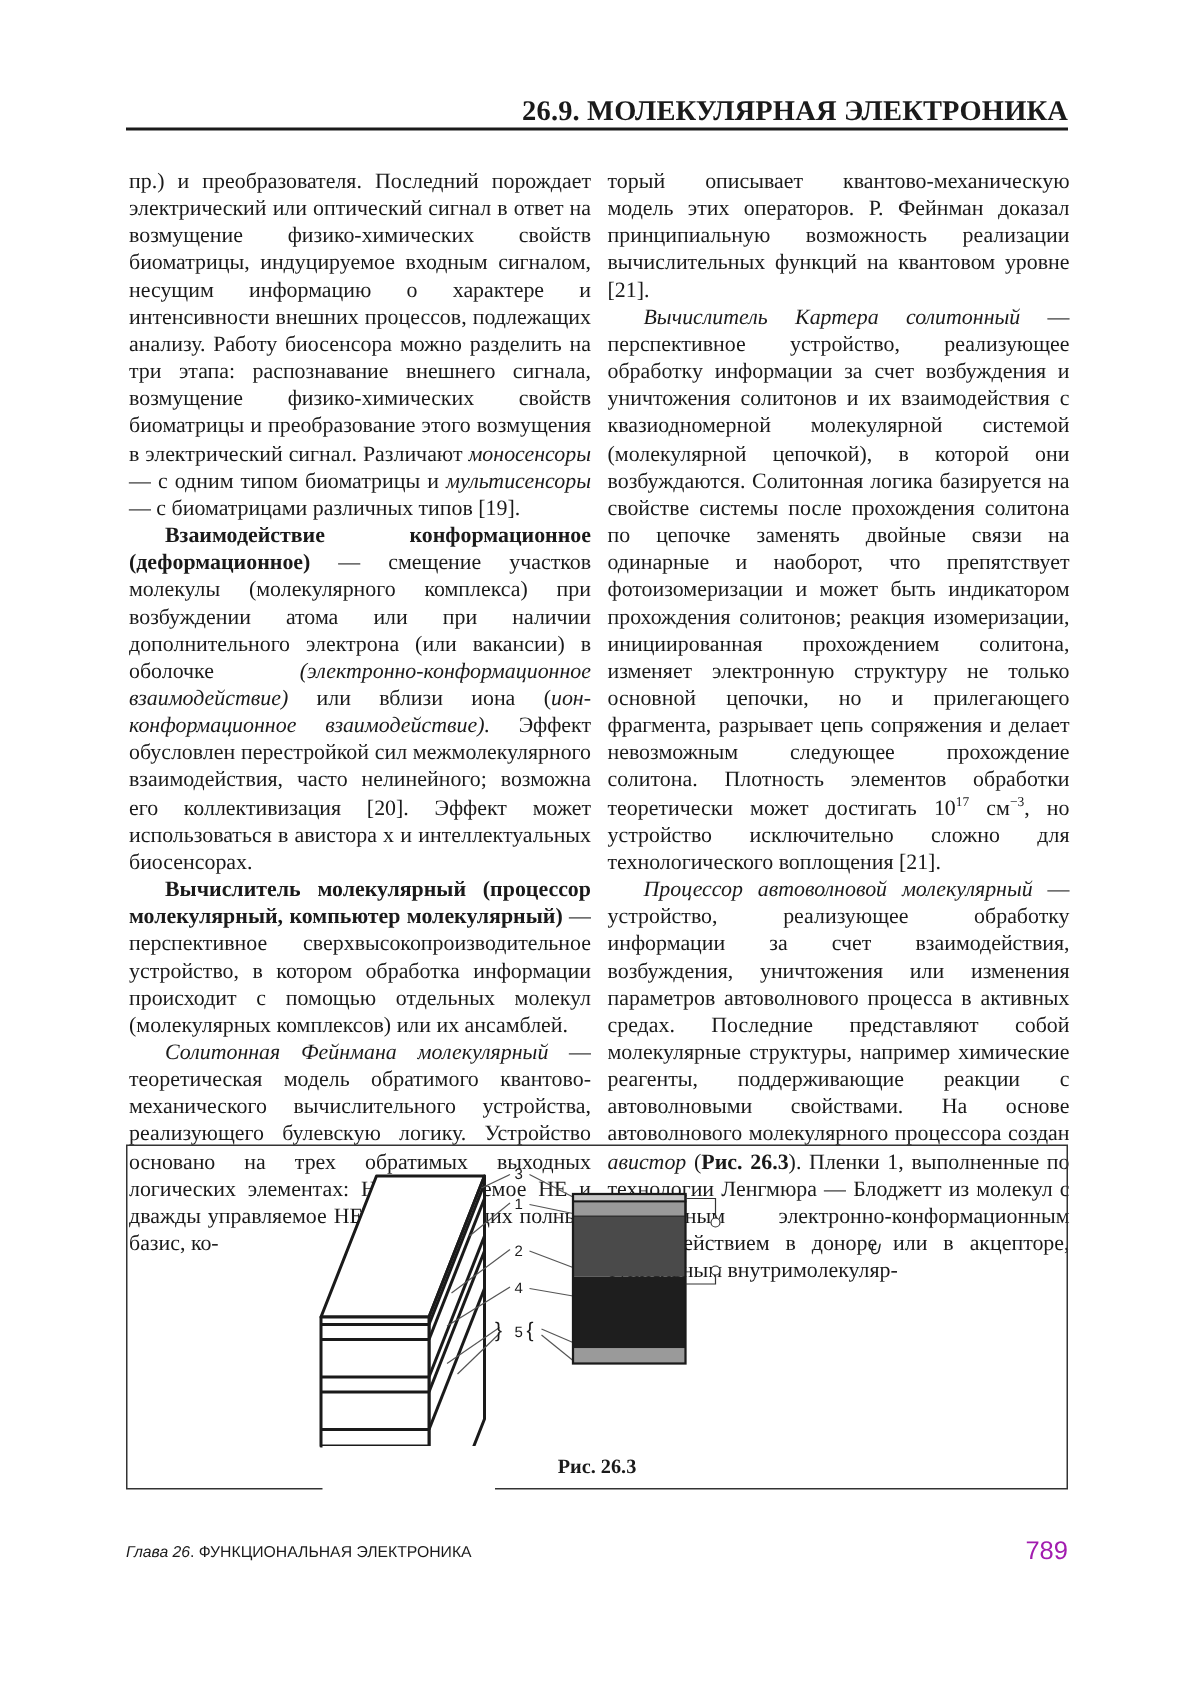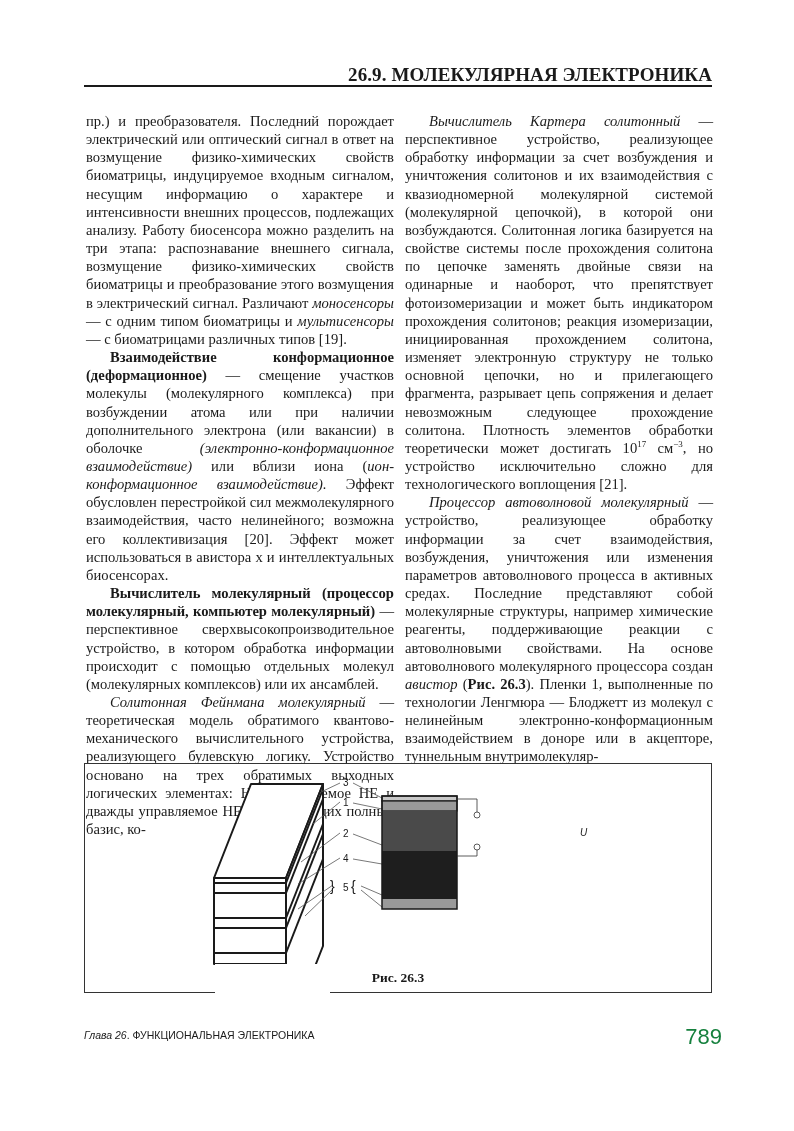--- a/index.html
+++ b/index.html
@@ -12,36 +12,37 @@
   .col p { margin:0; }
   .col p.indent { text-indent:24px; }
   .col .b { font-weight:bold; }
   .col .i { font-style:italic; }
   sup { font-size:9px; line-height:0; vertical-align:super;margin-top:32px; }
   .figure-box { position:absolute; left:84px; top:763px; width:628px; height:230px; border:1.5px solid #333; box-sizing:border-box; }
   .figure-svg { position:absolute; left:0; top:0; }
   .caption { position:absolute; left:0; width:100%; top:206px; text-align:center; font-weight:bold; font-size:13.5px; font-family:"Liberation Serif", serif; }
   .footer-left { position:absolute; left:84px; top:1029px; font-family:Liberation Sans, sans-serif; font-size:10.5px; color:#1a1a1a; }
   .footer-left .ch { font-style:italic; }
-  .footer-right { position:absolute; right:72px; top:1024px; font-family:"Liberation Sans", sans-serif; font-size:22px; color:#15803d; }
+  .footer-right { position:absolute; right:82px; top:1024px; font-family:"Liberation Sans", sans-serif; font-size:17px; color:#a21caf; }
 </style>
 </head>
 <body>
 
 <div class="running-head">26.9. МОЛЕКУЛЯРНАЯ ЭЛЕКТРОНИКА</div>
 <div class="head-rule"></div>
 
 <div class="col col-left">
   <p><span>пр.) и преобразователя. Последний порождает электрический или оптический сигнал в ответ на возмущение физико-химических свойств биоматрицы, индуцируемое входным сигналом, несущим информацию о характере и интенсивности внешних процессов, подлежащих анализу. Работу биосенсора можно разделить на три этапа: распознавание внешнего сигнала, возмущение физико-химических свойств биоматрицы и преобразование этого возмущения в электрический сигнал. Различают </span><span class="i">моносенсоры</span><span> — с одним типом биоматрицы и </span><span class="i">мультисенсоры</span><span> — с биоматрицами различных типов [19].</span></p>
   <p class="indent"><span class="b">Взаимодействие конформационное (деформационное)</span><span> — смещение участков молекулы (молекулярного комплекса) при возбуждении атома или при наличии дополнительного электрона (или вакансии) в оболочке </span><span class="i">(электронно-конформационное взаимодействие)</span><span> или вблизи иона (</span><span class="i">ион-конформационное взаимодействие).</span><span> Эффект обусловлен перестройкой сил межмолекулярного взаимодействия, часто нелинейного; возможна его коллективизация [20]. Эффект может использоваться в авистора х и интеллектуальных биосенсорах.</span></p>
   <p class="indent"><span class="b">Вычислитель молекулярный (процессор молекулярный, компьютер молекулярный)</span><span> — перспективное сверхвысокопроизводительное устройство, в котором обработка информации происходит с помощью отдельных молекул (молекулярных комплексов) или их ансамблей.</span></p>
   <p class="indent"><span class="i">Солитонная Фейнмана молекулярный</span><span> — теоретическая модель обратимого квантово-механического вычислительного устройства, реализующего булевскую логику. Устройство основано на трех обратимых выходных логических элементах: НЕ, управляемое НЕ и дважды управляемое НЕ, составляющих полный базис, ко-</span></p>
 </div>
 
 <div class="col col-right">
+  <p><span>торый описывает квантово-механическую модель этих операторов. Р. Фейнман доказал принципиальную возможность реализации вычислительных функций на квантовом уровне [21].</span></p>
   <p class="indent"><span class="i">Вычислитель Картера солитонный</span><span> — перспективное устройство, реализующее обработку информации за счет возбуждения и уничтожения солитонов и их взаимодействия с квазиодномерной молекулярной системой (молекулярной цепочкой), в которой они возбуждаются. Солитонная логика базируется на свойстве системы после прохождения солитона по цепочке заменять двойные связи на одинарные и наоборот, что препятствует фотоизомеризации и может быть индикатором прохождения солитонов; реакция изомеризации, инициированная прохождением солитона, изменяет электронную структуру не только основной цепочки, но и прилегающего фрагмента, разрывает цепь сопряжения и делает невозможным следующее прохождение солитона. Плотность элементов обработки теоретически может достигать 10</span><sup>17</sup><span> см</span><sup>−3</sup><span>, но устройство исключительно сложно для технологического воплощения [21].</span></p>
   <p class="indent"><span class="i">Процессор автоволновой молекулярный</span><span> — устройство, реализующее обработку информации за счет взаимодействия, возбуждения, уничтожения или изменения параметров автоволнового процесса в активных средах. Последние представляют собой молекулярные структуры, например химические реагенты, поддерживающие реакции с автоволновыми свойствами. На основе автоволнового молекулярного процессора создан </span><span class="i">авистор</span><span> (</span><span class="b">Рис. 26.3</span><span>). Пленки 1, выполненные по технологии Ленгмюра — Блоджетт из молекул с нелинейным электронно-конформационным взаимодействием в доноре или в акцепторе, туннельным внутримолекуляр-</span></p>
 </div>
 
 <div class="figure-box">
   <svg class="figure-svg" width="628" height="230" viewBox="0 0 628 230">
     <g stroke="#1a1a1a" fill="#ffffff" stroke-linejoin="round">
 
       <polygon points="166,20 238,20 201,114 129,114" stroke-width="2"></polygon>
 

